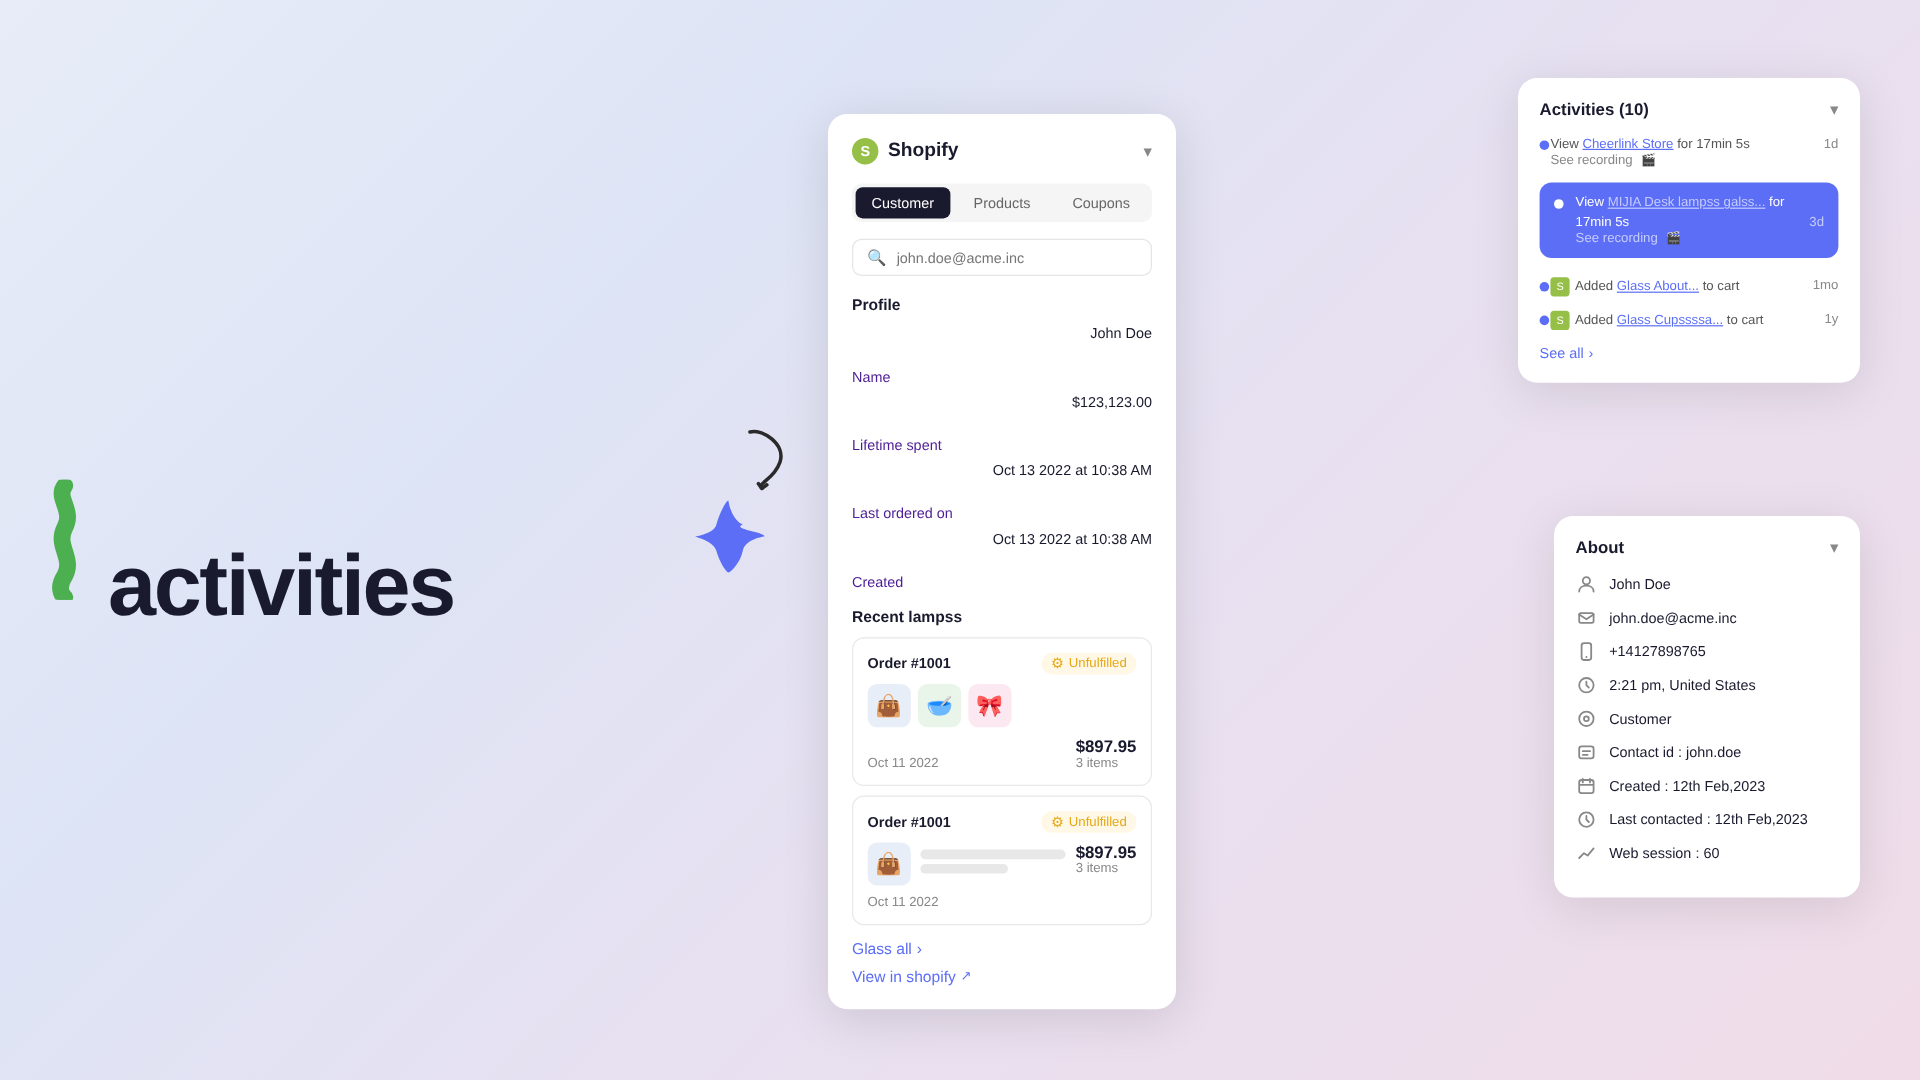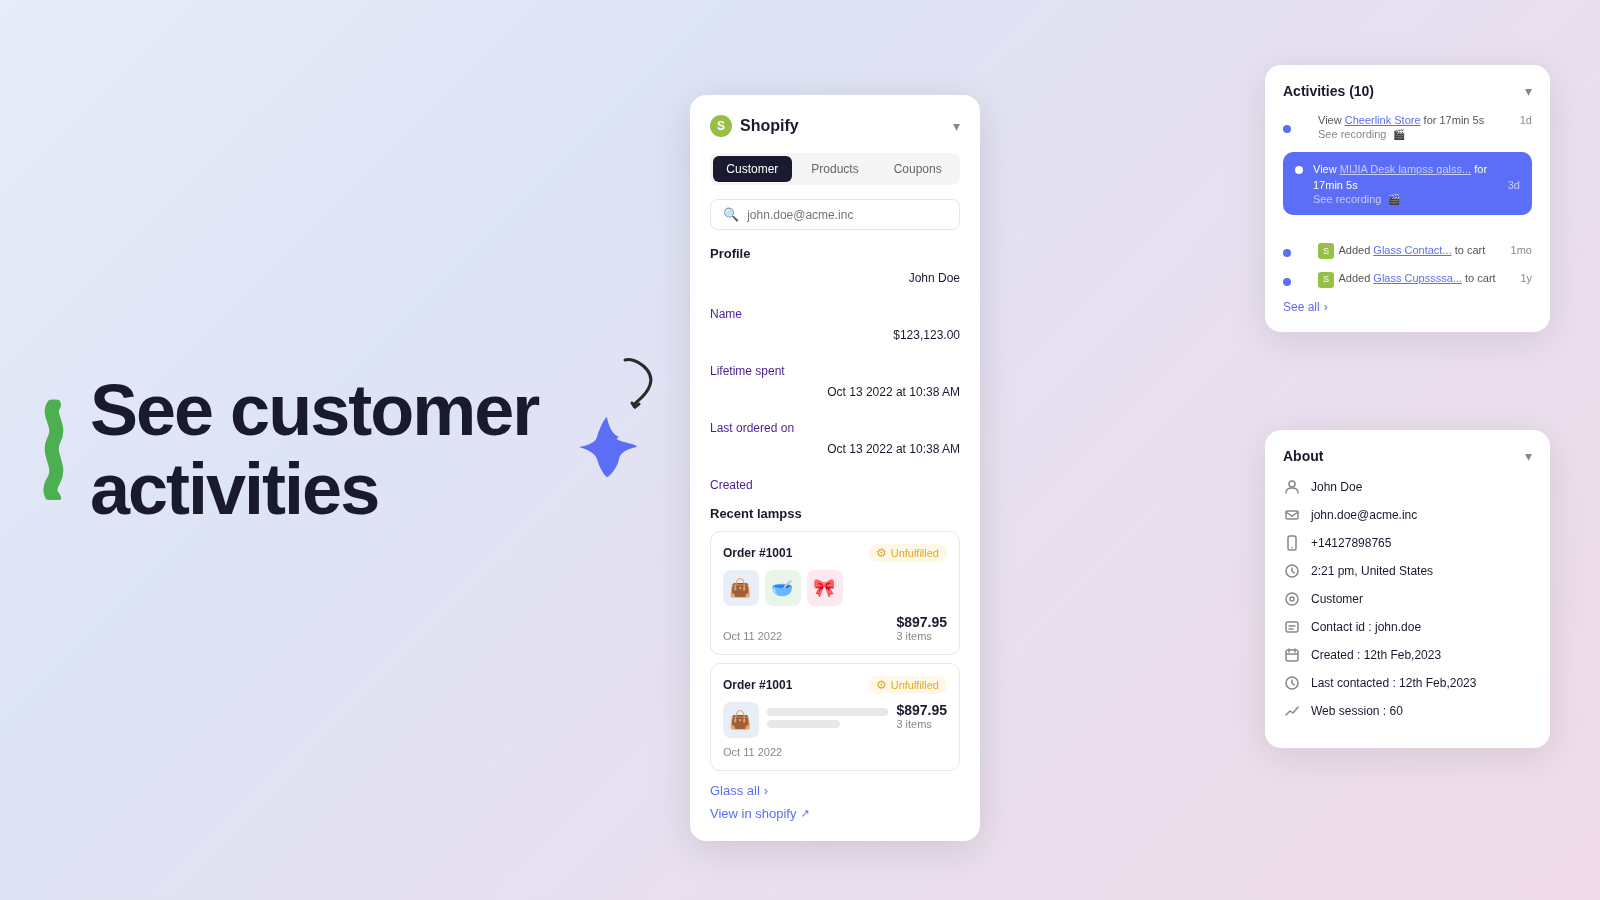--- a/index.html
+++ b/index.html
@@ -236,43 +236,43 @@
     }
     .card-header {
       display: flex;
       justify-content: space-between;
       align-items: flex-start;
       margin-bottom: 14px;
     }
     .card-title { font-size: 14px; font-weight: 700; color: #1a1a2e; }
     .activity-item {
       display: flex;
-      gap: 27px;
+      gap: 1px;
       margin-bottom: 12px;
-      align-items: center;
+      align-items: flex-start;
     }
     .activity-dot {
       width: 8px;
       height: 8px;
       border-radius: 50%;
       background: #5b6ef5;
       margin-top: 4px;
       flex-shrink: 0;
     }
     .activity-content { flex: 1; }
     .activity-line1 { font-size: 11px; color: #555; line-height: 1.4; }
     .activity-line2 { font-size: 11px; color: #888; }
     .activity-link { color: #5b6ef5; text-decoration: underline; cursor: pointer; }
     .activity-time { font-size: 11px; color: #888; float: right; }
 
     .activity-highlighted {
       background: #5b6ef5;
       border-radius: 10px;
       padding: 10px 12px;
-      margin-bottom: 28px;
+      margin-bottom: 16px;
     }
     .activity-highlighted .activity-line1 { color: white; }
     .activity-highlighted .activity-link { color: #c5ccff; }
     .activity-highlighted .activity-line2 { color: #c5ccff; }
     .activity-highlighted .activity-time { color: #c5ccff; }
     .activity-highlighted .activity-dot { background: white; }
 
     .activity-product-icon {
       width: 16px;
       height: 16px;
@@ -294,21 +294,21 @@
       font-weight: 500;
       cursor: pointer;
       margin-top: 4px;
     }
 
     
     .about-card {
       position: absolute;
       right: 50px;
       top: 430px;
-      width: 285px;
+      width: 255px;
       background: white;
       border-radius: 16px;
       box-shadow: 0 8px 40px rgba(0,0,0,0.10);
       padding: 18px;
       z-index: 10;
     }
     .about-row {
       display: flex;
       align-items: center;
       gap: 10px;
@@ -338,21 +338,21 @@
 
 <div class="left-section">
 
   <svg class="green-squiggle" viewBox="0 0 28 100" fill="none">
     <path d="M14 5 C6 15, 22 25, 14 40 C6 55, 22 65, 14 80 C6 92, 14 98, 14 98" stroke="#4CAF50" stroke-width="14" stroke-linecap="round" fill="none"></path>
     <circle cx="14" cy="5" r="6" fill="#4CAF50"></circle>
     <circle cx="14" cy="98" r="6" fill="#4CAF50"></circle>
   </svg>
   <div style="padding-left: 30px;">
     <h1>
-      <span>See customer</span><br>
+      <br>
       <span>activities</span>
     </h1>
   </div>
 </div>
 
 <div class="deco-container" style="left: 575px; top: 415px;">
   <svg width="65" height="65" viewBox="0 0 65 65" fill="none">
     <path d="M32 2 C32 2, 34 18, 44 22 C34 26, 62 28, 62 32 C62 32, 46 34, 44 44 C42 54, 34 62, 32 62 C30 62, 24 52, 22 44 C20 36, 4 32, 4 32 C4 32, 20 30, 22 22 C24 14, 30 2, 32 2Z" fill="#5b6ef5"></path>
   </svg>
 </div>
@@ -515,21 +515,21 @@
       </div>
     </div>
   </div>
 
   <div class="activity-item">
     <div class="activity-dot"></div>
     <div class="activity-content">
       <div class="activity-line1">
         <span class="activity-product-icon">S</span>
         <span>Added</span>
-        <span class="activity-link">Glass Contact...</span>
+        <span class="activity-link">Glass About...</span>
         <span>to cart</span>
         <span class="activity-time">1mo</span>
       </div>
     </div>
   </div>
 
   <div class="activity-item">
     <div class="activity-dot"></div>
     <div class="activity-content">
       <div class="activity-line1">

